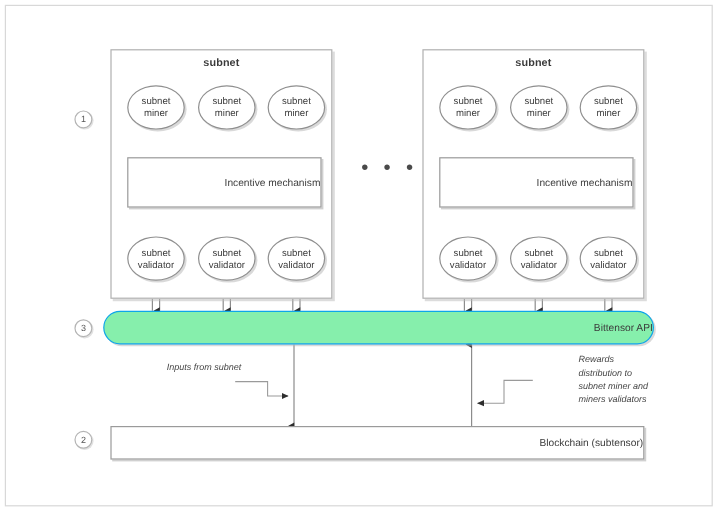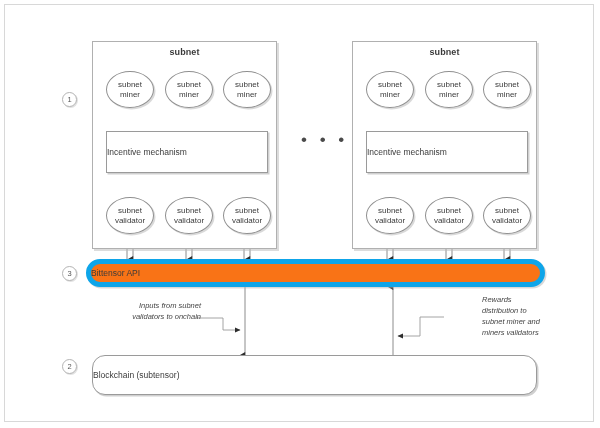--- a/index.html
+++ b/index.html
@@ -60,28 +60,28 @@
     color: #3b3b3b;
     line-height: 1.15;
     box-shadow: 1.5px 1.5px 0 rgba(180,180,180,0.5);
   }
   .ellipse span { display: block; }
   .bar-label {
     position: absolute;
     width: 100%;
     top: 50%;
     transform: translateY(-50%);
-    text-align: left;
+    text-align: right;
     font-size: 8.5px;
     color: #3b3b3b;
   }
   .pill {
     position: absolute;
-    background: #f97316;
-    border: 5px solid #0ea5e9;
+    background: #86efac;
+    border: 1px solid #0ea5e9;
     border-radius: 999px;
     box-sizing: border-box;
     box-shadow: 1.5px 1.5px 0 rgba(180,180,180,0.5);
   }
   .num-circle {
     position: absolute;
     width: 15px;
     height: 15px;
     border-radius: 50%;
     border: 1px solid #b4b4b4;
@@ -282,27 +282,26 @@
   </div>
   <div class="ellipse" style="left:483px; top:197px; width:48px; height:37px;">
     <span>subnet</span>
     <span>validator</span>
   </div>
 
   <div class="pill" style="left:86px; top:259px; width:459px; height:28px;">
     <div class="bar-label">Bittensor API</div>
   </div>
 
-  <div class="box" style="left:92px; top:355px; width:445px; height:40px;border-radius:13px;">
+  <div class="box" style="left:92px; top:355px; width:445px; height:28px;">
     <div class="bar-label">Blockchain (subtensor)</div>
   </div>
 
   <div class="note" style="left:97px; top:301px; width:104px; text-align:right;">
     <div>Inputs from subnet</div>
-    <div>validators to onchain</div>
   </div>
 
   <div class="note right-align" style="left:482px; top:295px; width:96px;">
     <div>Rewards</div>
     <div>distribution to</div>
     <div>subnet miner and</div>
     <div>miners validators</div>
   </div>
 
 </div>

